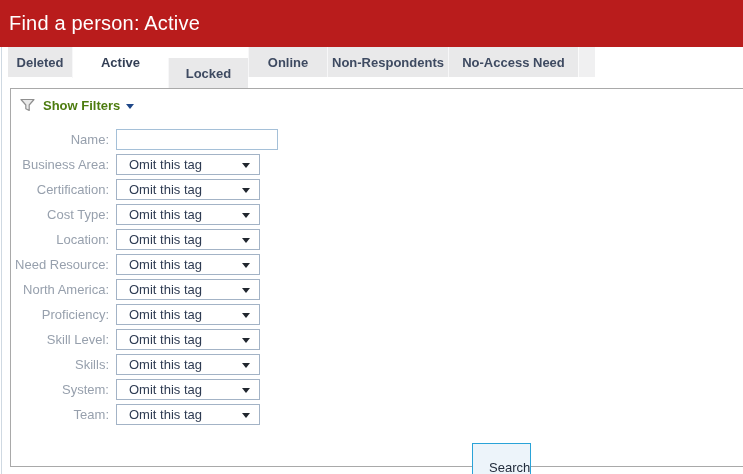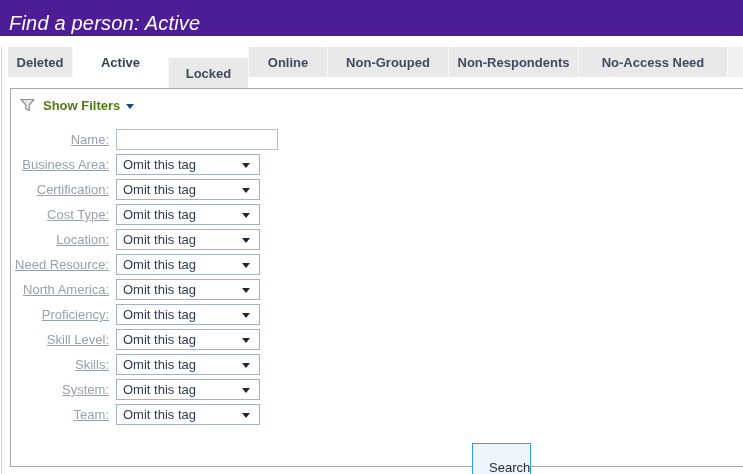--- a/index.html
+++ b/index.html
@@ -3,23 +3,22 @@
 <meta charset="utf-8">
 <style>
   html,body { margin:0; padding:0; }
   body {
     width:743px; height:474px; position:relative; overflow:hidden;
     background:#ffffff; font-family:"Liberation Sans", sans-serif;
     -webkit-font-smoothing:antialiased;
   }
   
   .header {
-    position:absolute; top:0; left:0; width:743px; height:36px;
-    background:#4c1d95;
-    font-style:italic;
+    position:absolute; top:0; left:0; width:743px; height:47px;
+    background:#b91c1c;
   }
   .header .title {
     margin:0; padding-left:9px; line-height:46px;
     font-size:20px; font-weight:400; color:#ffffff; letter-spacing:.2px;
   }
   
   .tabstrip { position:absolute; top:47px; left:8px; height:31px; display:flex; align-items:flex-start; }
   .tab {
     box-sizing:border-box; height:30px; background:#e9e9ea;
     color:#3e4a61; font-size:13px; font-weight:bold;
@@ -50,32 +49,32 @@
   .showfilters .funnel { width:17px; height:16px; margin-right:7px; }
   .showfilters .sf-label { font-size:13px; font-weight:bold; color:#4d7c0f; }
   .caret-nav {
     width:0; height:0; margin-left:6px; margin-top:2px;
     border-left:4px solid transparent; border-right:4px solid transparent;
     border-top:5px solid #1f4788;
   }
   .form { position:absolute; top:40px; left:0; right:0; }
   .row { display:flex; align-items:center; height:21px; margin-bottom:4px; }
   .row .lbl {
-    width:98px; text-align:right; font-size:13px; color:#97a0ad; flex:none;text-decoration:underline;
+    width:98px; text-align:right; font-size:13px; color:#97a0ad; flex:none;
   }
   .ctl { margin-left:7px; }
   .text-input {
     box-sizing:border-box; width:162px; height:21px;
     border:1px solid #a5c0d8; background:#fff; font-size:13px;
     color:#2e3b52; padding:0 4px; font-family:inherit; outline:none;
   }
   .select {
     box-sizing:border-box; width:144px; height:21px; position:relative;
     border:1px solid #a3b3c6; background:#ffffff; cursor:pointer;
-    font-size:13px; color:#2e3b52; line-height:19px; padding-left:6px;
+    font-size:13px; color:#2e3b52; line-height:19px; padding-left:12px;
   }
   .select .sel-arrow {
     position:absolute; right:9px; top:8px; width:0; height:0;
     border-left:4px solid transparent; border-right:4px solid transparent;
     border-top:5px solid #20262e;
   }
   .search-btn {
     position:absolute; left:461px; top:354px; width:59px; height:21px;
     box-sizing:border-box; border:1px solid #2aa3d8; background:#edf4fa;
     font-size:13px; color:#222c3c; font-family:inherit; cursor:pointer; padding:16px;
@@ -86,21 +85,20 @@
 
 <div class="header">
   <h1 class="title">Find a person: Active</h1>
 </div>
 
 <div class="tabstrip">
   <div class="tab">Deleted</div>
   <div class="tab active">Active</div>
   <div class="tab">Locked</div>
   <div class="tab">Online</div>
-  <div class="tab">Non-Grouped</div>
   <div class="tab">Non-Respondents</div>
   <div class="tab">No-Access Need</div>
   <div class="tabfill"></div>
 </div>
 
 <div class="leftline"></div>
 
 <div class="panel">
 
   <div class="showfilters">

